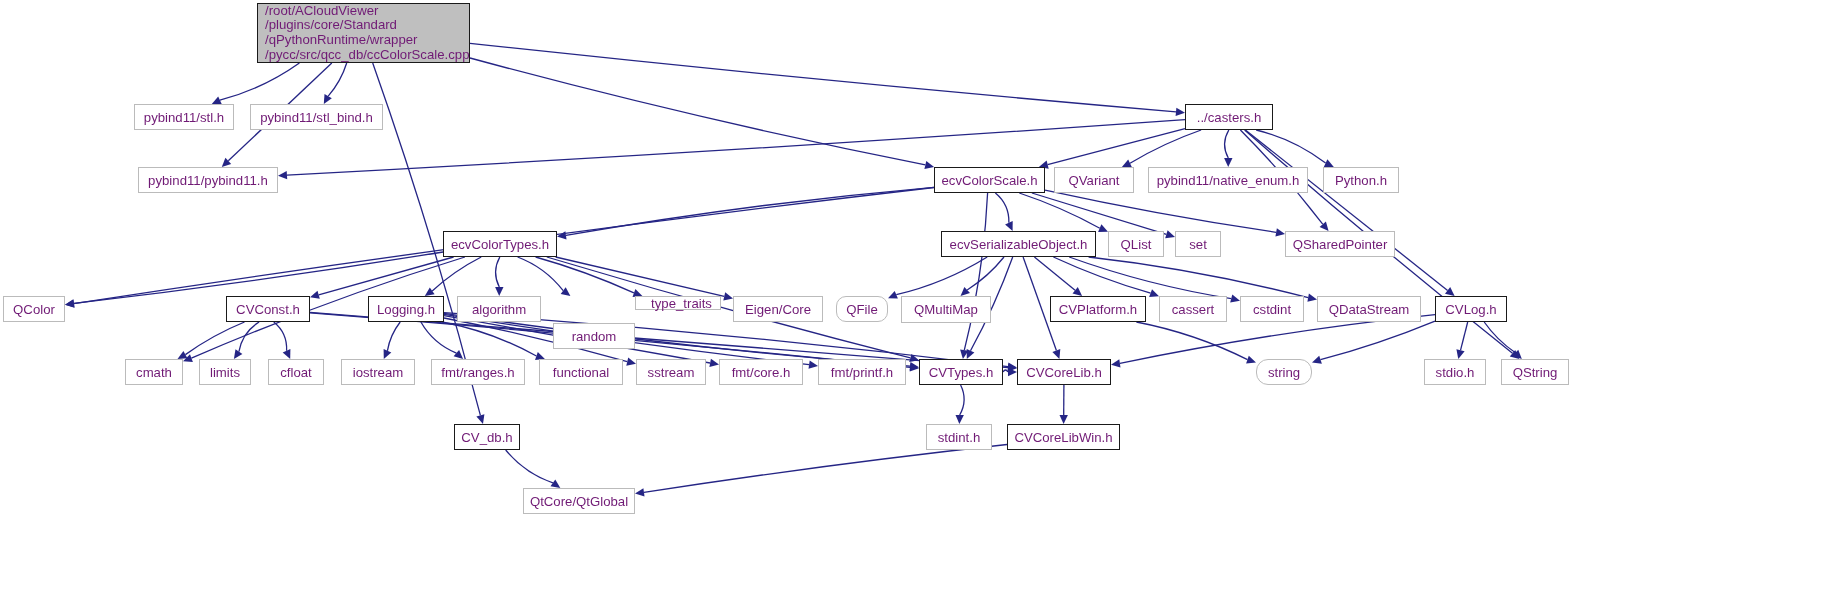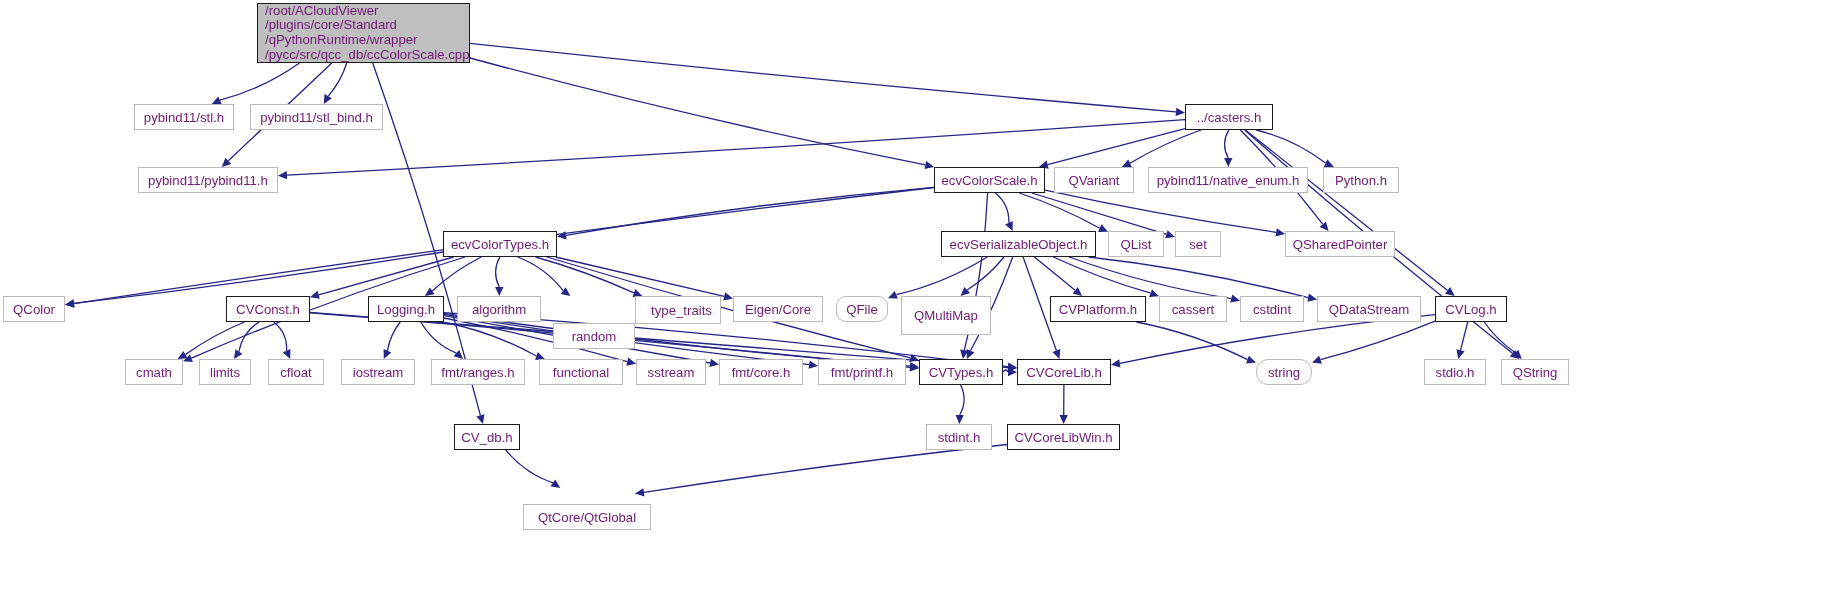--- a/index.html
+++ b/index.html
@@ -203,24 +203,24 @@
       <div class="node-box emph" style="left: 443px; top: 231px; width: 114px; height: 26px;">ecvColorTypes.h</div>
       <div class="node-box emph" style="left: 941px; top: 231px; width: 155px; height: 26px;">ecvSerializableObject.h</div>
       <div class="node-box" style="left: 1108px; top: 231px; width: 56px; height: 26px;">QList</div>
       <div class="node-box" style="left: 1175px; top: 231px; width: 46px; height: 26px;">set</div>
       <div class="node-box" style="left: 1285px; top: 231px; width: 110px; height: 26px;">QSharedPointer</div>
       <div class="node-box" style="left: 3px; top: 296px; width: 62px; height: 26px;">QColor</div>
       <div class="node-box emph" style="left: 226px; top: 296px; width: 84px; height: 26px;">CVConst.h</div>
       <div class="node-box emph" style="left: 368px; top: 296px; width: 76px; height: 26px;">Logging.h</div>
       <div class="node-box" style="left: 457px; top: 296px; width: 84px; height: 26px;">algorithm</div>
       <div class="node-box" style="left: 553px; top: 296px; width: 82px; height: 26px; margin-top: 27px;">random</div>
-      <div class="node-box" style="left: 635px; top: 296px; width: 86px; height: 28px; padding-left: 7px;">type_traits</div>
+      <div class="node-box" style="left: 635px; top: 296px; width: 86px; height: 14px; padding-left: 7px;">type_traits</div>
       <div class="node-box" style="left: 733px; top: 296px; width: 90px; height: 26px;">Eigen/Core</div>
       <div class="node-box" style="left: 836px; top: 296px; width: 52px; height: 26px; border-radius: 10px;">QFile</div>
-      <div class="node-box" style="left: 901px; top: 296px; width: 90px; height: 39px;">QMultiMap</div>
+      <div class="node-box" style="left: 901px; top: 296px; width: 90px; height: 27px;">QMultiMap</div>
       <div class="node-box emph" style="left: 1050px; top: 296px; width: 96px; height: 26px;">CVPlatform.h</div>
       <div class="node-box" style="left: 1159px; top: 296px; width: 68px; height: 26px;">cassert</div>
       <div class="node-box" style="left: 1240px; top: 296px; width: 64px; height: 26px;">cstdint</div>
       <div class="node-box" style="left: 1317px; top: 296px; width: 104px; height: 26px;">QDataStream</div>
       <div class="node-box emph" style="left: 1435px; top: 296px; width: 72px; height: 26px;">CVLog.h</div>
       <div class="node-box" style="left: 125px; top: 359px; width: 58px; height: 26px;">cmath</div>
       <div class="node-box" style="left: 199px; top: 359px; width: 52px; height: 26px;">limits</div>
       <div class="node-box" style="left: 268px; top: 359px; width: 56px; height: 26px;">cfloat</div>
       <div class="node-box" style="left: 341px; top: 359px; width: 74px; height: 26px;">iostream</div>
       <div class="node-box" style="left: 431px; top: 359px; width: 94px; height: 26px;">fmt/ranges.h</div>
@@ -229,15 +229,15 @@
       <div class="node-box" style="left: 719px; top: 359px; width: 84px; height: 26px;">fmt/core.h</div>
       <div class="node-box" style="left: 818px; top: 359px; width: 88px; height: 26px;">fmt/printf.h</div>
       <div class="node-box emph" style="left: 919px; top: 359px; width: 84px; height: 26px;">CVTypes.h</div>
       <div class="node-box emph" style="left: 1017px; top: 359px; width: 94px; height: 26px;">CVCoreLib.h</div>
       <div class="node-box" style="left: 1256px; top: 359px; width: 56px; height: 26px; border-radius: 12px;">string</div>
       <div class="node-box" style="left: 1424px; top: 359px; width: 62px; height: 26px;">stdio.h</div>
       <div class="node-box" style="left: 1501px; top: 359px; width: 68px; height: 26px;">QString</div>
       <div class="node-box emph" style="left: 454px; top: 424px; width: 66px; height: 26px;">CV_db.h</div>
       <div class="node-box" style="left: 926px; top: 424px; width: 66px; height: 26px;">stdint.h</div>
       <div class="node-box emph" style="left: 1007px; top: 424px; width: 113px; height: 26px;">CVCoreLibWin.h</div>
-      <div class="node-box" style="left: 523px; top: 488px; width: 128px; height: 26px; margin-top: 16px;">QtCore/QtGlobal</div>
+      <div class="node-box" style="left: 523px; top: 488px; width: 112px; height: 26px;">QtCore/QtGlobal</div>
     </div>
 </div>
 
 </body></html>

